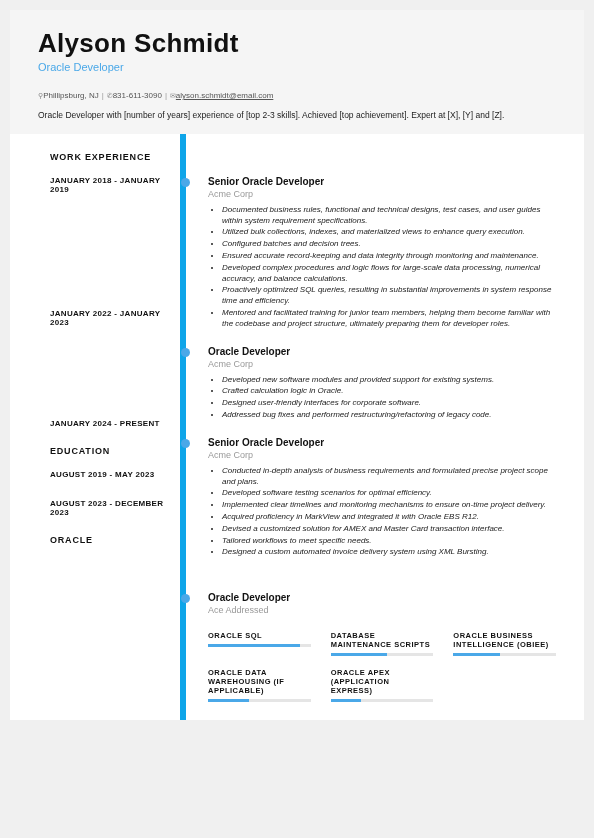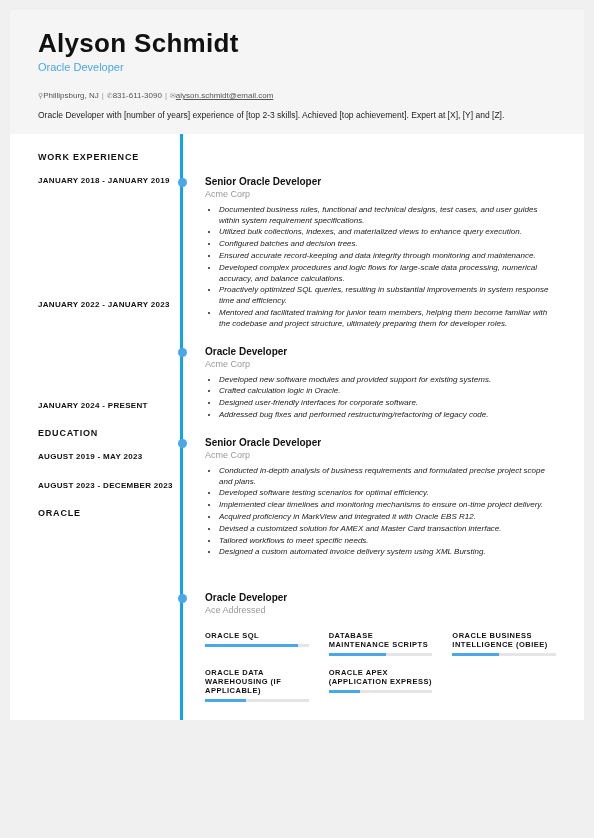--- a/index.html
+++ b/index.html
@@ -45,26 +45,26 @@
     font-size: 8.5px;
     color: #222;
     margin-top: 10px;
     line-height: 1.4;
   }
   .body {
     display: flex;
   }
   .left {
     width: 170px;
-    padding: 18px 0 18px 28px;
+    padding: 18px 0 18px 40px;
   }
   .right {
     flex: 1;
     padding: 18px 28px 18px 0;
-    border-left: 3px solid #0ea5e9;
+    border-left: 6px solid #0ea5e9;
     margin-left: 0;
   }
   .section-label {
     font-size: 9px;
     font-weight: 700;
     letter-spacing: 0.8px;
     color: #111;
     margin-bottom: 14px;
   }
   .section-label.mt { margin-top: 18px; }

